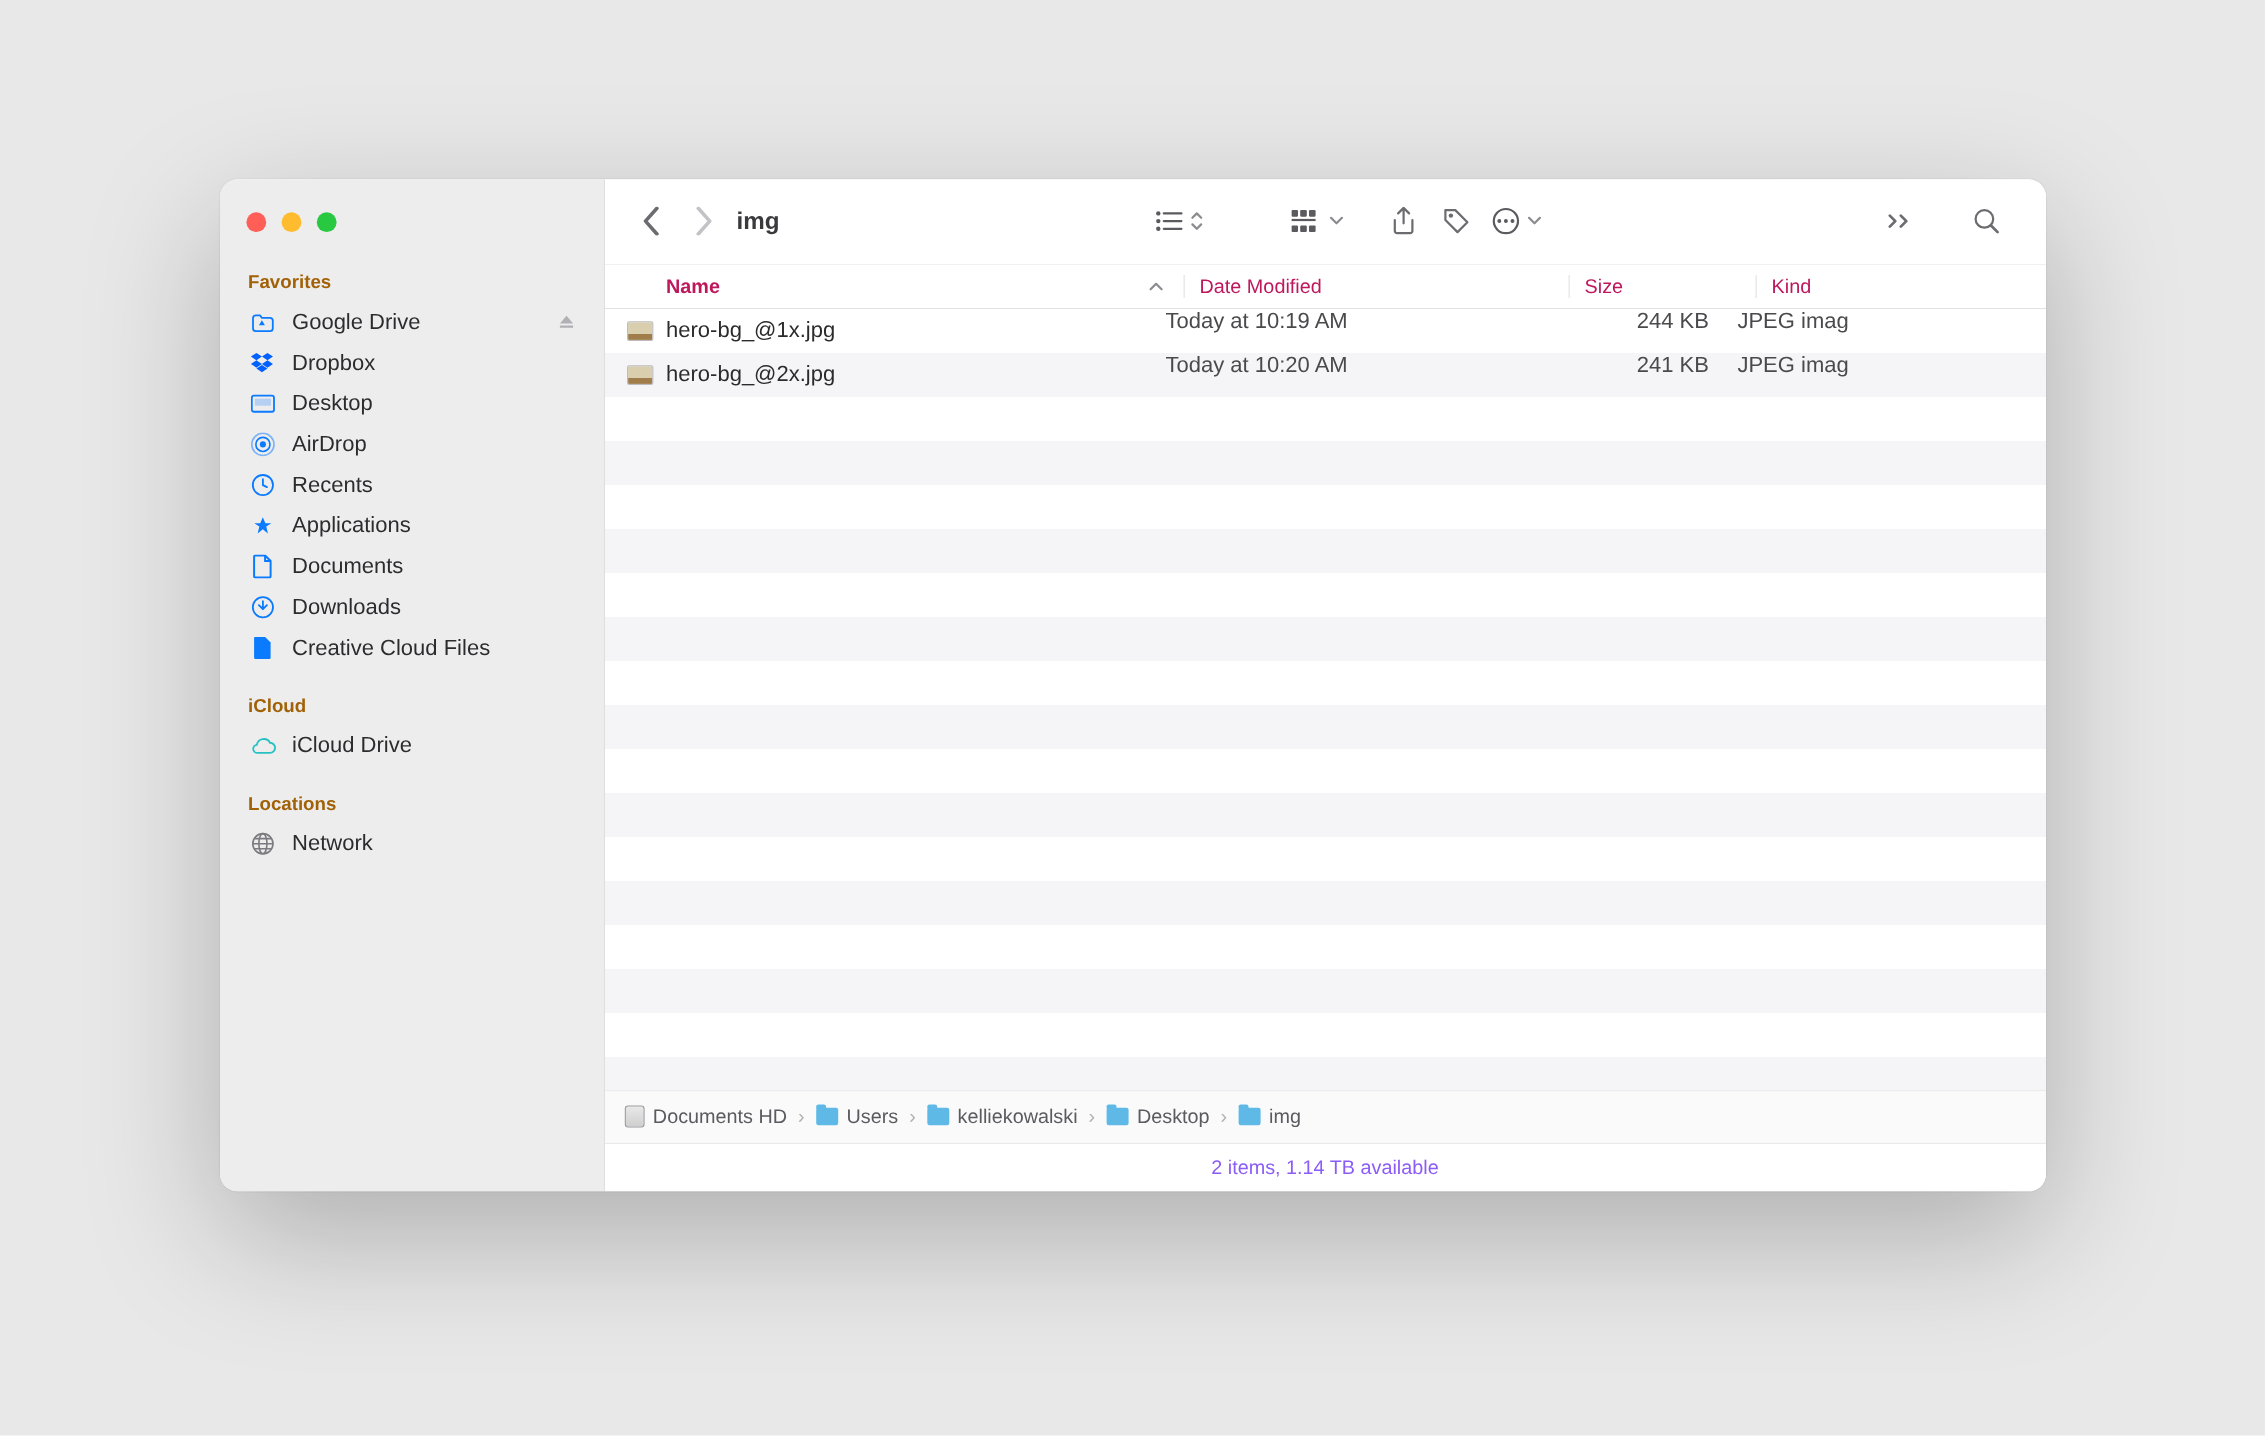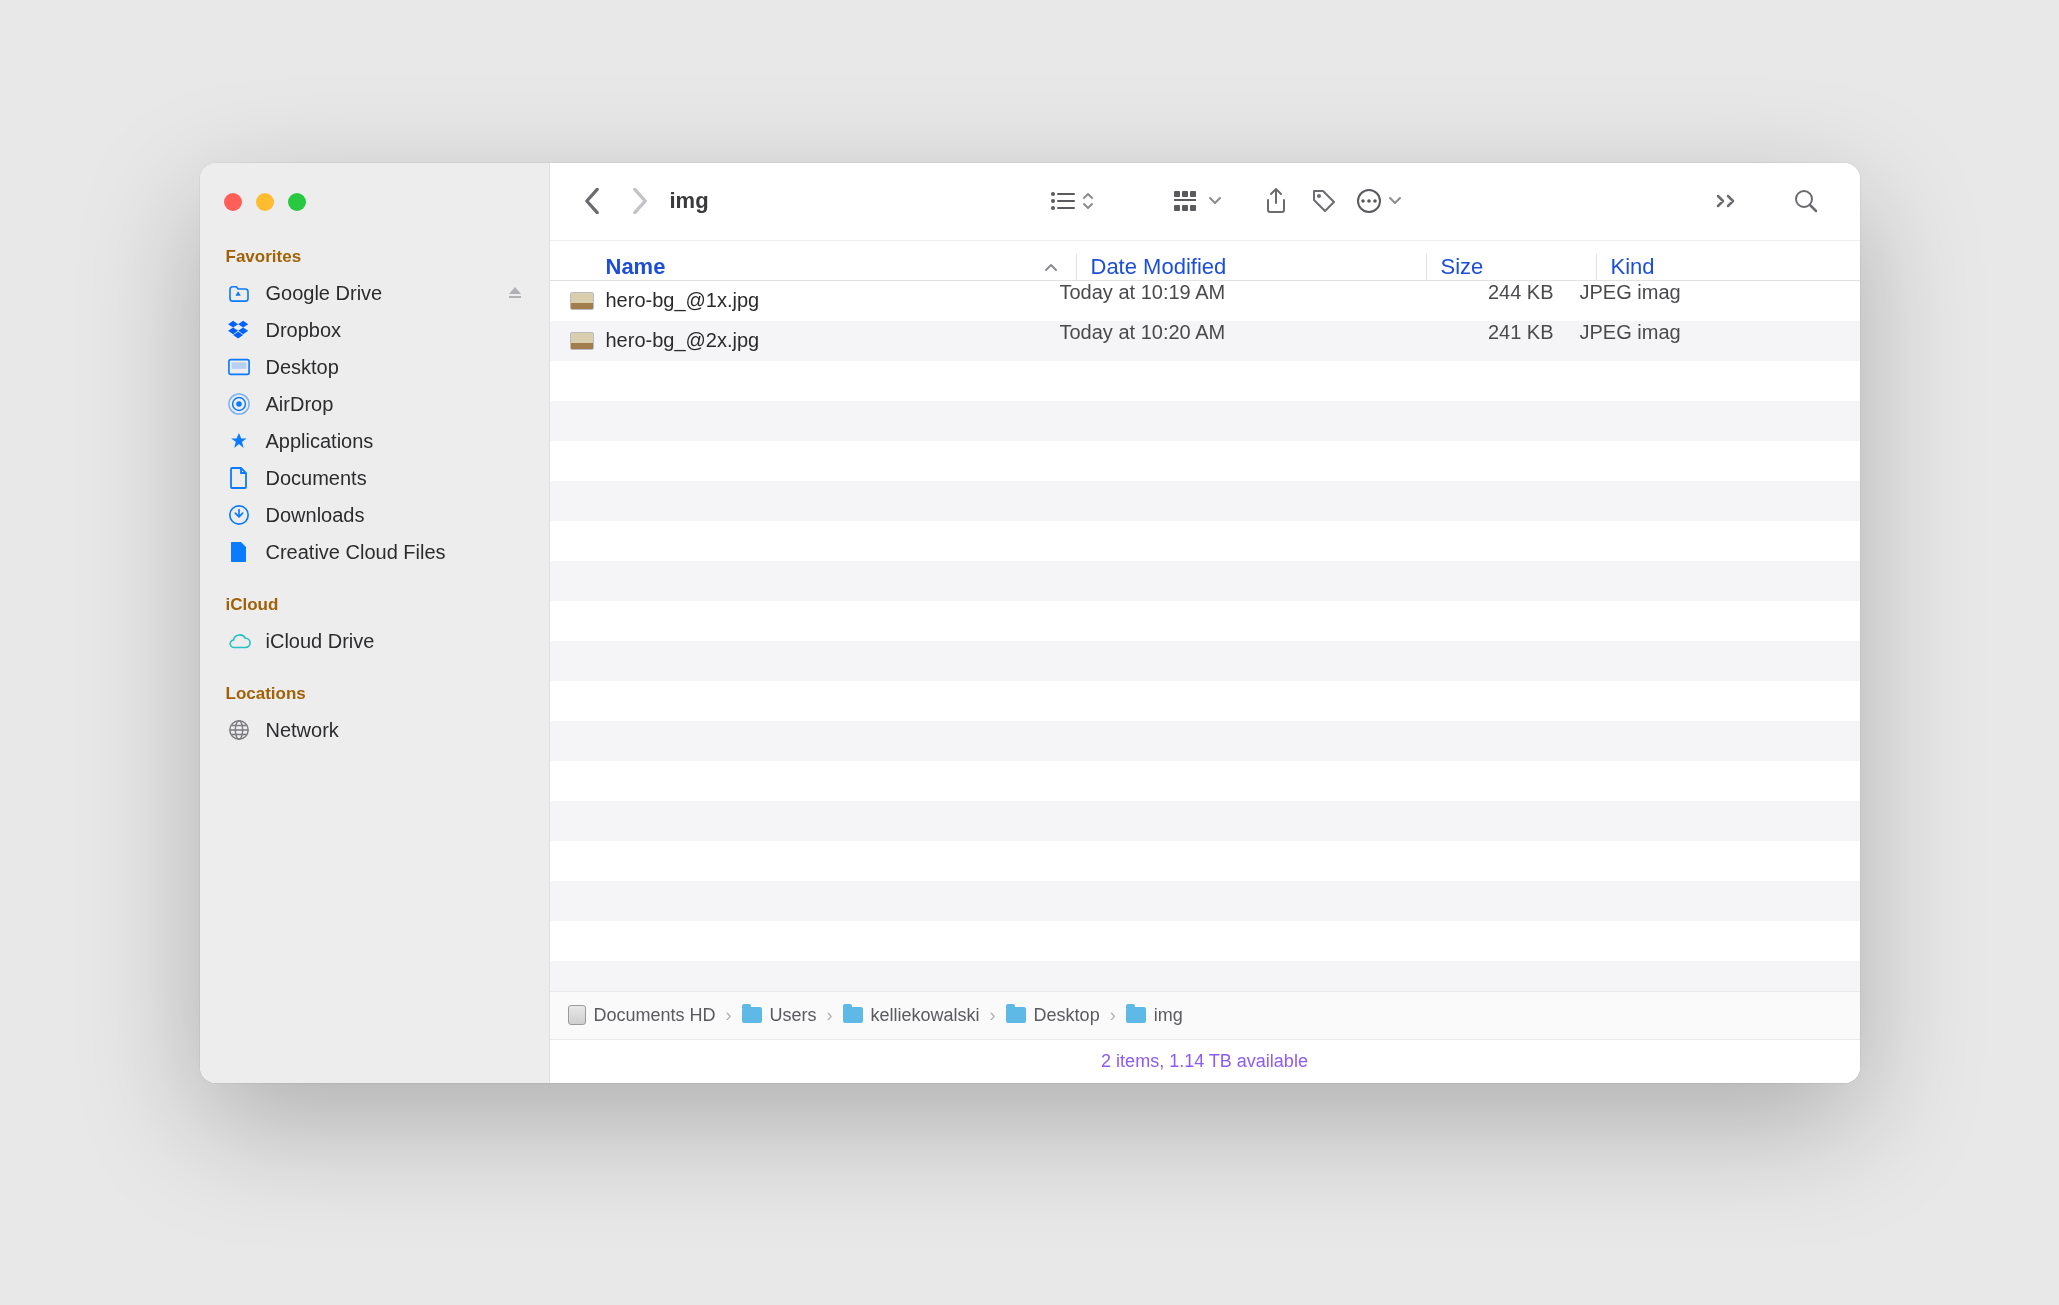--- a/index.html
+++ b/index.html
@@ -114,25 +114,25 @@
     margin-left: 40px;
     color: #5a5a5f;
   }
   .tb-group .caret { margin-left: 6px; color: #8b8b90; }
   .tb-sep { width: 40px; }
   .tb-right { margin-left: auto; display:flex; align-items:center; gap: 30px;}
 
   
   .cols {
     display: flex;
-    align-items: flex-end;
+    align-items: center;
     height: 40px;
     border-bottom: 1px solid #e2e2e5;
-    font-size: 22px;
-    color: #1d4ed8;
+    font-size: 18px;
+    color: #be185d;
     padding: 0 0 0 56px;
   }
   .col-name { flex: 0 0 470px; font-weight: 600; display:flex; align-items:center; gap:10px;}
   .col-name .sort { margin-left:auto; margin-right:18px; color:#8b8b90;}
   .col-date { flex: 0 0 350px; border-left: 1px solid #e2e2e5; padding-left: 14px; }
   .col-size { flex: 0 0 170px; border-left: 1px solid #e2e2e5; padding-left: 14px; }
   .col-kind { flex: 1; border-left: 1px solid #e2e2e5; padding-left: 14px; }
 
   
   .rows {
@@ -257,20 +257,29 @@
       <span class="ic">
         <svg width="22" height="22" viewBox="0 0 24 24">
             <circle cx="12" cy="12" r="3" fill="currentColor"></circle>
             <circle cx="12" cy="12" r="7" fill="none" stroke="currentColor" stroke-width="1.6"></circle>
             <circle cx="12" cy="12" r="11" fill="none" stroke="currentColor" stroke-width="1.6" opacity="0.5"></circle>
           </svg>
       </span>
       <span>AirDrop</span>
     </div>
 
+    <div class="side-item">
+      <span class="ic">
+        <svg width="22" height="22" viewBox="0 0 24 24">
+            <circle cx="12" cy="12" r="10" fill="none" stroke="currentColor" stroke-width="1.8"></circle>
+            <path d="M12 6v6l4 2" fill="none" stroke="currentColor" stroke-width="1.8" stroke-linecap="round"></path>
+          </svg>
+      </span>
+      <span>Recents</span>
+    </div>
 
     <div class="side-item">
       <span class="ic">
         <svg width="22" height="22" viewBox="0 0 24 24">
             <path fill="currentColor" d="M12 2l3 7h7l-6 4 2 8-6-5-6 5 2-8-6-4h7z" transform="scale(0.85) translate(2,2)"></path>
           </svg>
       </span>
       <span>Applications</span>
     </div>
 

